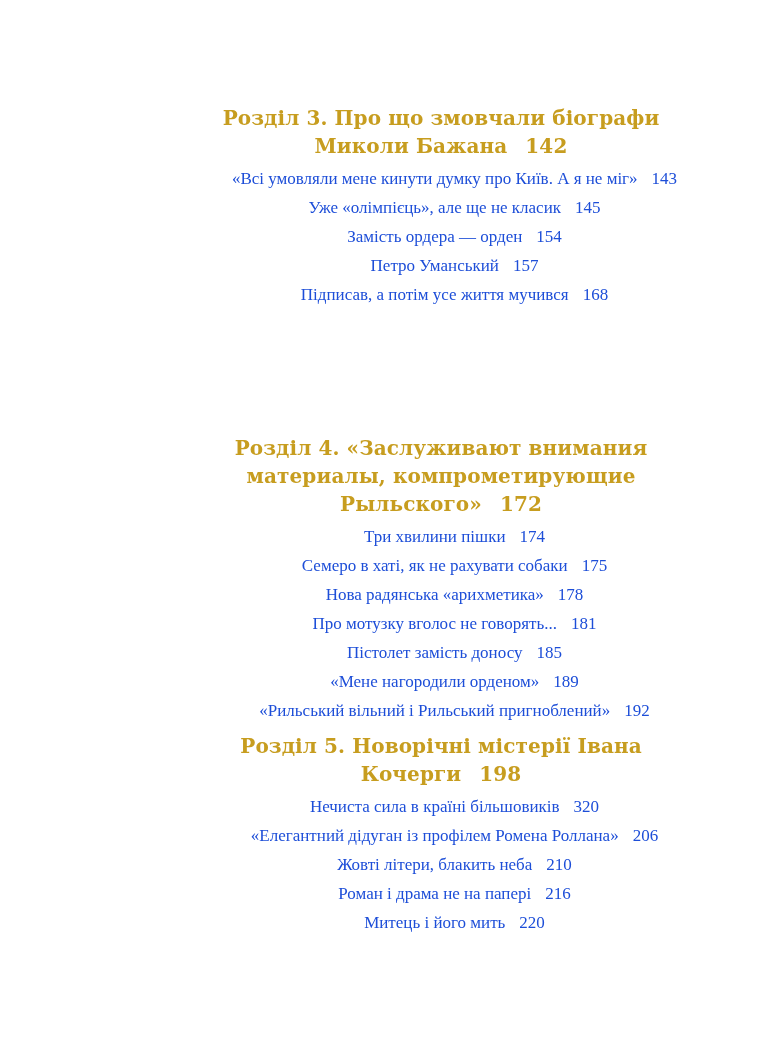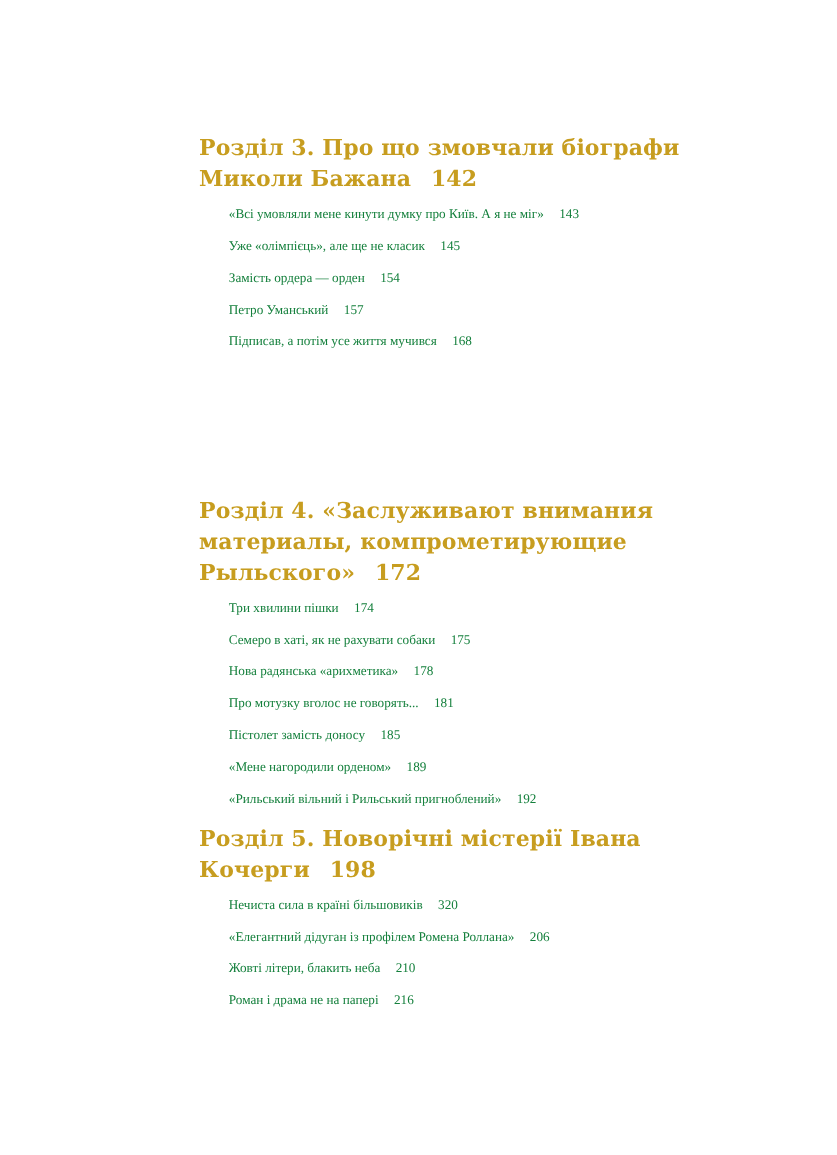--- a/index.html
+++ b/index.html
@@ -11,22 +11,23 @@
     width: 761px;
     height: 1050px;
     position: relative;
     overflow: hidden;
     font-family: "Liberation Serif", "DejaVu Serif", serif;
     color: #2a2a2a;
   }
   .toc {
     position: absolute;
     left: 181px;
-    top: 120px;
+    top: 104px;
     width: 520px;
+    text-align: center;
   }
   .chapter {
     margin: 0;
   }
   .chapter-title {
     font-family: "DejaVu Serif", "Liberation Serif", serif;
     font-weight: bold;
     color: #c79d1f;
     font-size: 20px;
     line-height: 28px;
@@ -35,24 +36,24 @@
   }
   .chapter-title .pg {
     margin-left: 18px;
   }
   .items {
     list-style: none;
     margin: 6px 0 0 0;
     padding: 0 0 0 27px;
   }
   .item {
-    font-size: 12px;
+    font-size: 17px;
     line-height: 25px;
     margin: 0 0 4px 0;
-    color: #15803d;
+    color: #1d4ed8;
   }
   .item .pg {
     margin-left: 14px;
   }
   #ch3 { height: 330px; }
   #ch4 { height: 298px; }
 </style>
 </head>
 <body>
 
@@ -88,16 +89,17 @@
 
   <section class="chapter" id="ch5">
     <h2 class="chapter-title">
       <span>Розділ 5. Новорічні містерії Івана Кочерги</span><span class="pg">198</span>
     </h2>
     <ul class="items">
       <li class="item"><span>Нечиста сила в країні більшовиків</span><span class="pg">320</span></li>
       <li class="item"><span>«Елегантний дідуган із профілем Ромена Роллана»</span><span class="pg">206</span></li>
       <li class="item"><span>Жовті літери, блакить неба</span><span class="pg">210</span></li>
       <li class="item"><span>Роман і драма не на папері</span><span class="pg">216</span></li>
+      <li class="item"><span>Митець і його мить</span><span class="pg">220</span></li>
     </ul>
   </section>
 
 </div>
 
 </body></html>

